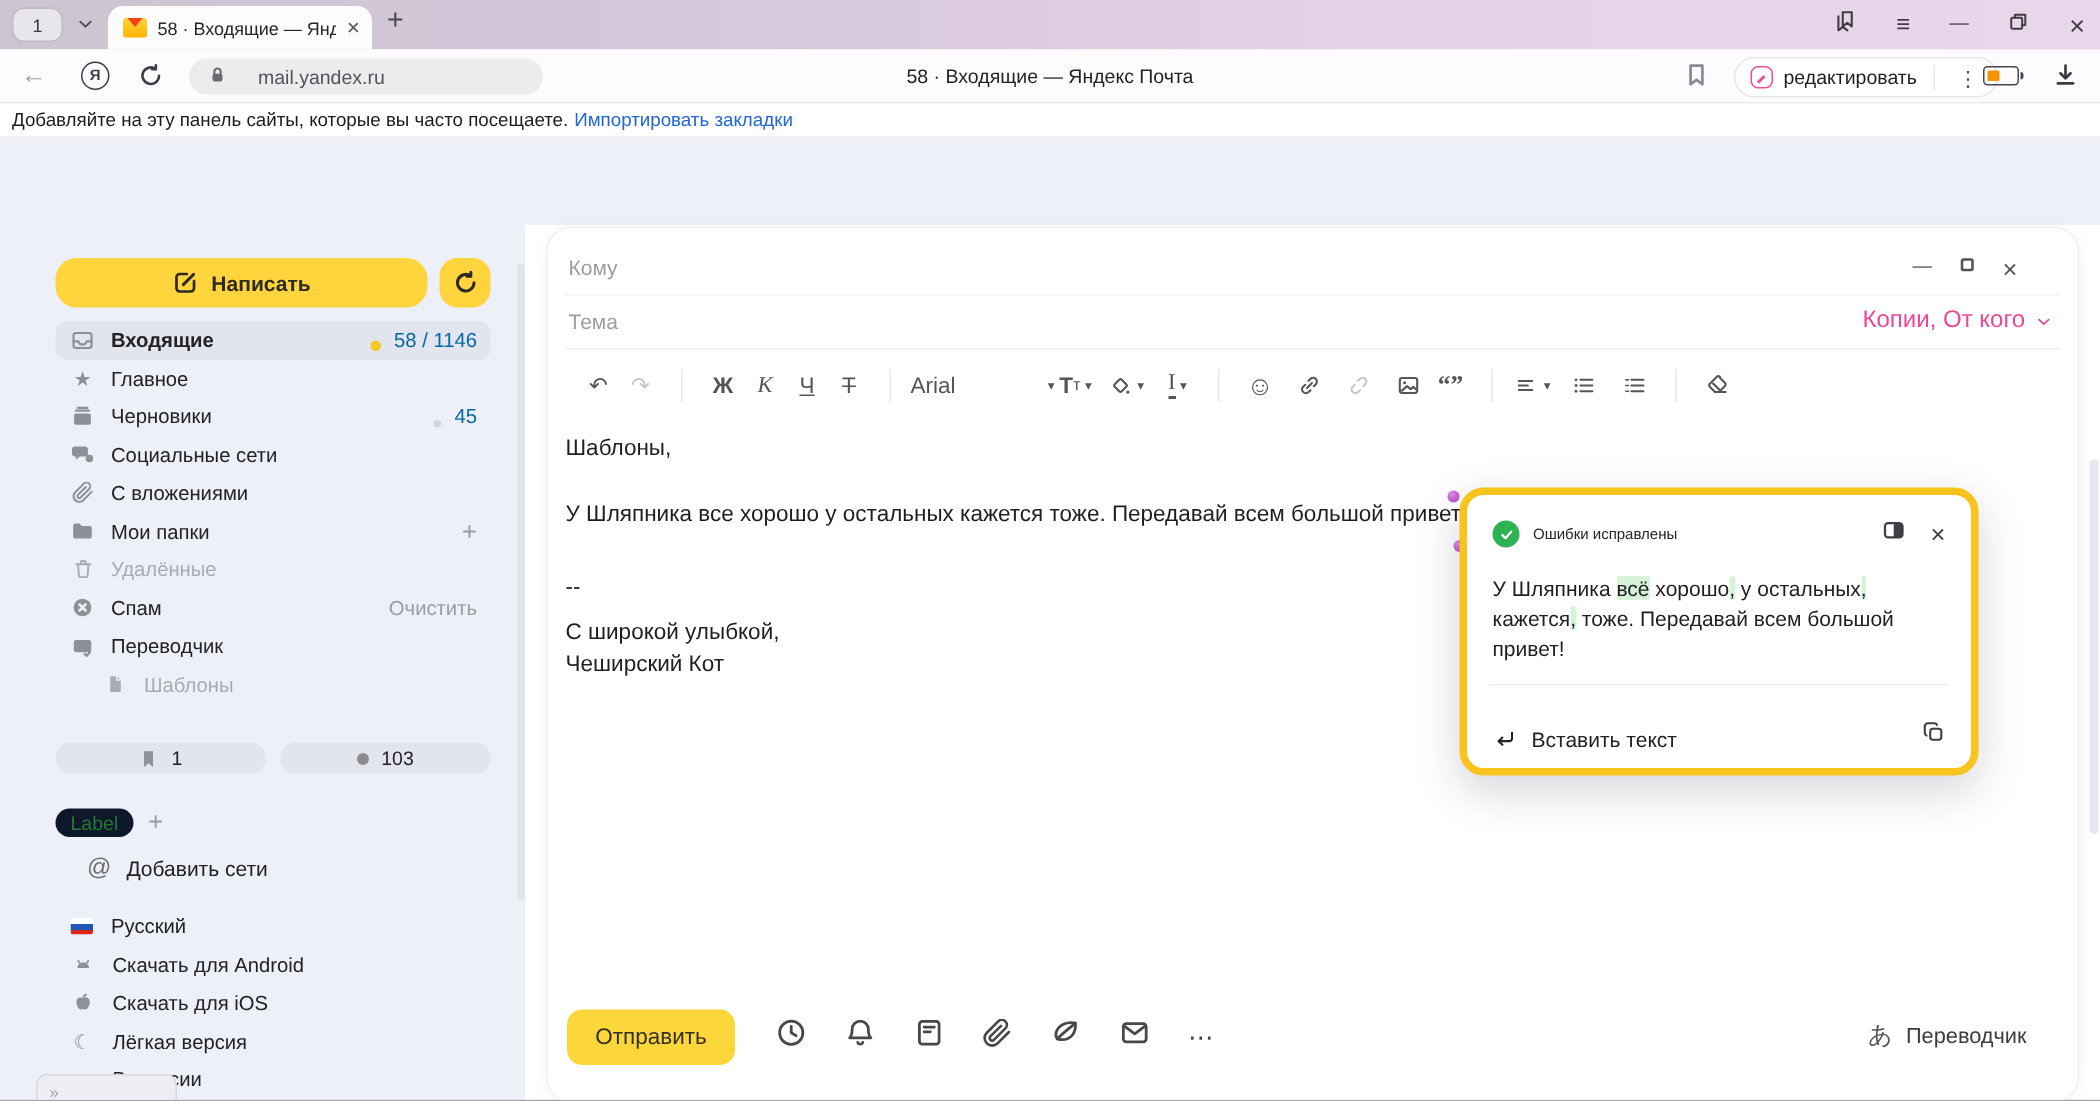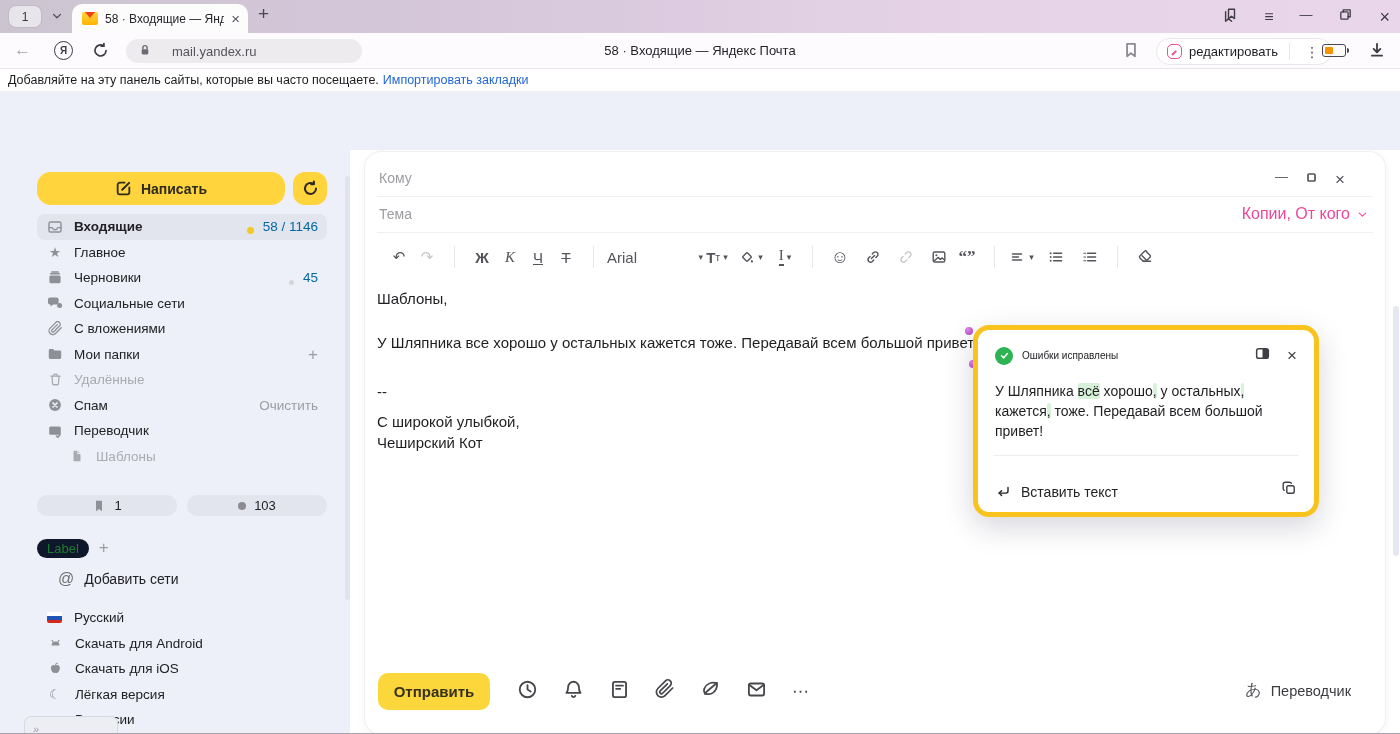--- a/index.html
+++ b/index.html
@@ -136,21 +136,21 @@
   .fontsel .caret{margin-left:auto}
   .tt b{font-size:15px}.tt small{font-size:11px}
   .uline{text-decoration:underline}
   .strike{text-decoration:line-through}
   .icolor{font-family:"Liberation Serif",serif;border-bottom:2px solid #54555b;line-height:1;padding-bottom:1px}
   .body-ed{position:absolute;left:12px;top:130px;width:600px;font-size:15px;color:#1f1f22}
   .bl{position:absolute;white-space:nowrap}
   .handle{position:absolute;width:8px;height:8px;border-radius:50%;background:radial-gradient(circle at 35% 30%,#e08ae8,#b13ec4)}
   .sendbar{position:absolute;left:13px;top:520px;height:38px;display:flex;align-items:center}
   .btn-send{width:112px;height:37px;background:#fbd73c;border-radius:10px;display:flex;align-items:center;justify-content:center;
-    font-size:15px;font-weight:700;color:#35311e}
+    font-size:15px;font-weight:400;color:#35311e}
   .sendics{display:flex;align-items:center;gap:25px;margin-left:27px;color:#47474c}
   .dots-h{font-size:17px;letter-spacing:2px;color:#47474c}
   .translator{position:absolute;right:34px;top:528px;display:flex;align-items:center;gap:9px;font-size:14.5px;color:#3c3c41}
   .tr-glyph{font-size:16px;color:#55555a}
 
   
   .popup{position:absolute;left:608px;top:173px;width:346px;height:192px;background:#fff;border:5px solid #f7c31c;
     border-radius:16px;box-shadow:0 10px 30px rgba(30,30,60,.18);padding:15px 17px 0}
   .pop-head{display:flex;align-items:center;gap:9px}
   .chk{width:18px;height:18px;border-radius:50%;background:#2db352;display:flex;align-items:center;justify-content:center;flex:none}

